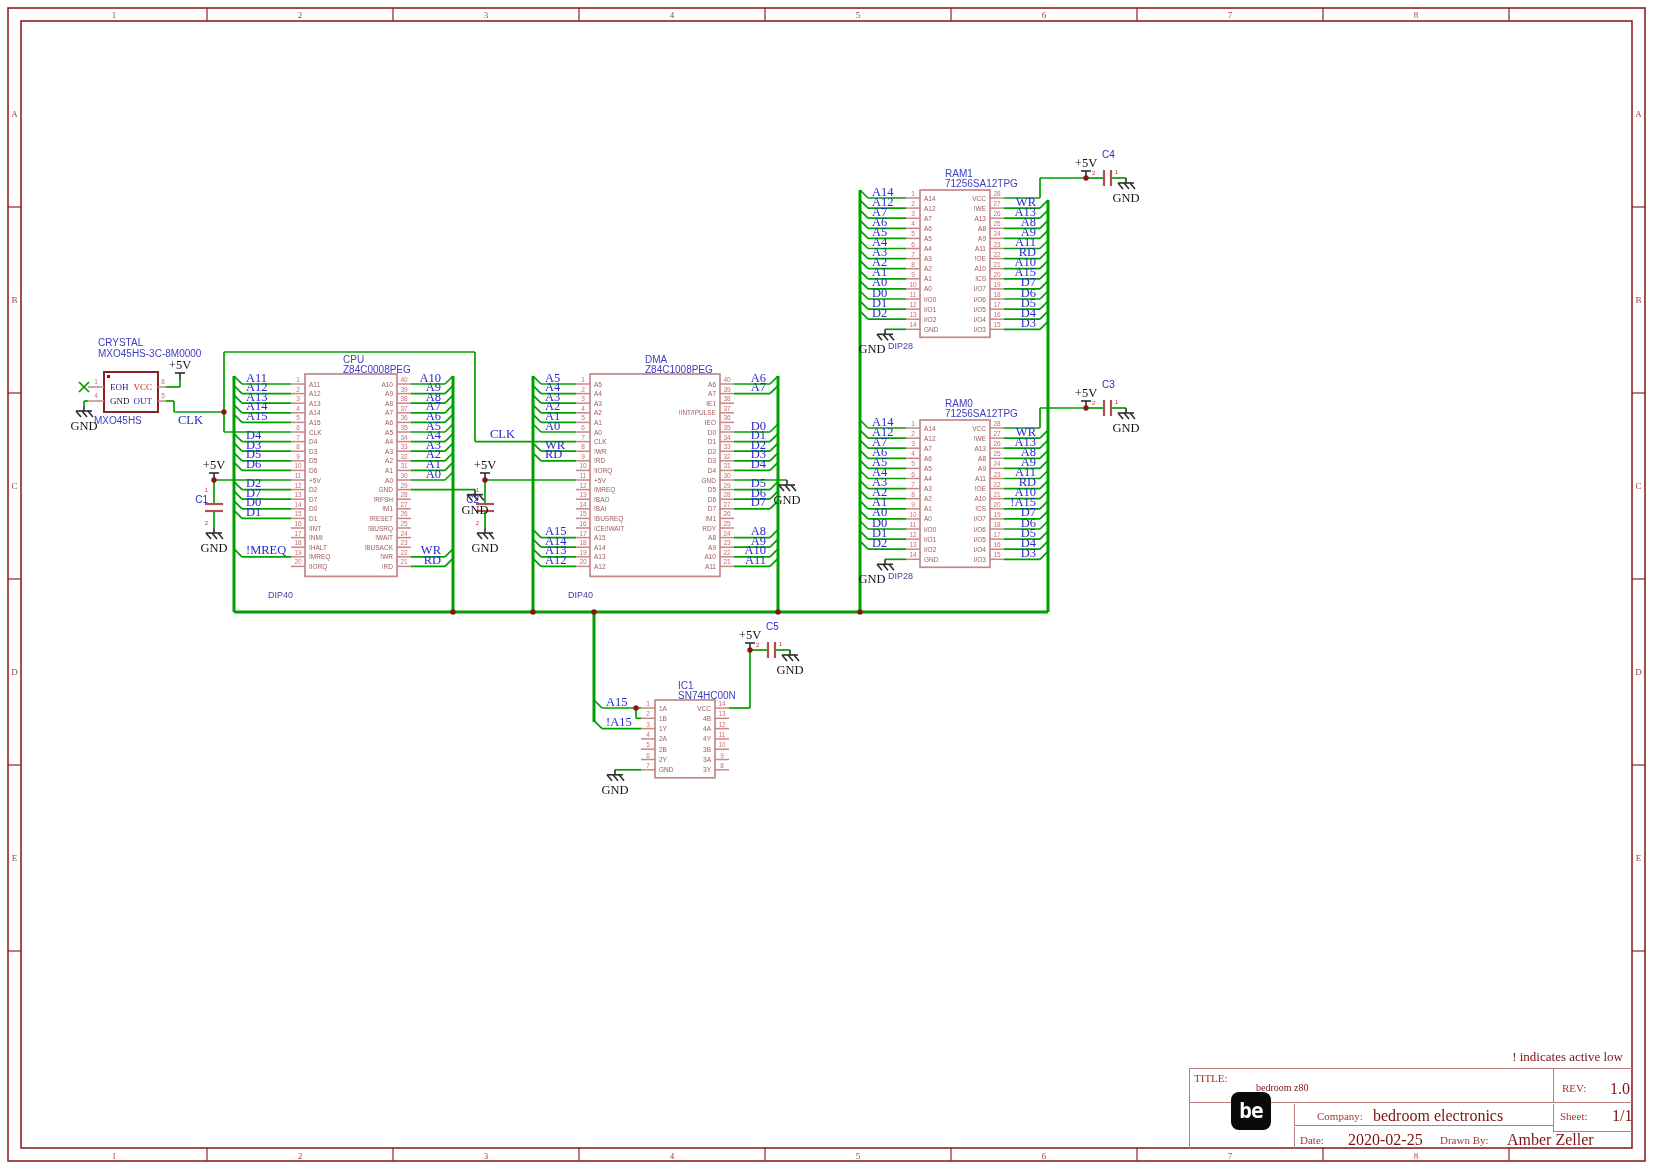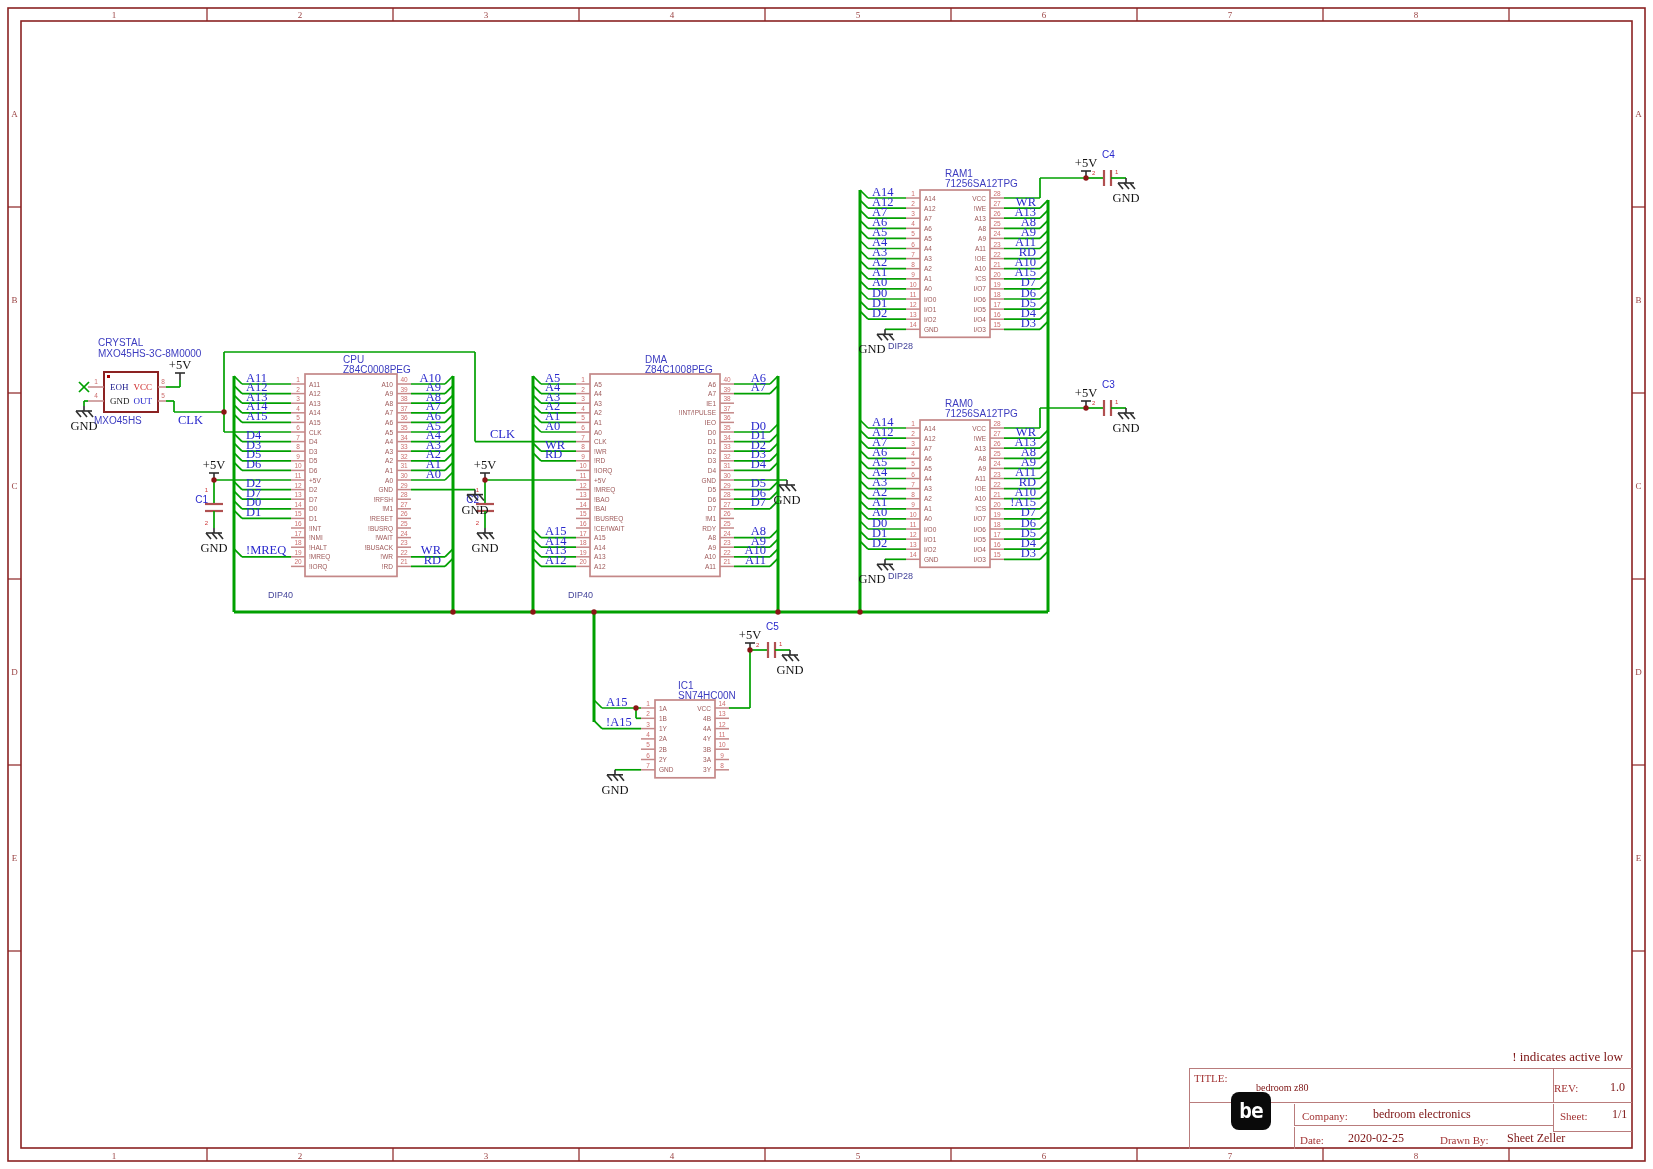--- a/index.html
+++ b/index.html
@@ -31,24 +31,24 @@
   .tb{position:absolute;left:1189px;top:1068px;width:442px;height:80px;
       border-left:1px solid #b97c7c;border-top:1px solid #b97c7c;color:#7c1212}
   .tb .cell{position:absolute;box-sizing:border-box}
   .c-title{left:0;top:0;width:363px;height:34px;border-bottom:1px solid #b97c7c}
   .c-rev{left:363px;top:0;width:79px;height:34px;border-left:1px solid #b97c7c;border-bottom:1px solid #b97c7c}
   .c-company{left:104px;top:35px;width:259px;height:22px;border-left:1px solid #b97c7c;border-bottom:1px solid #b97c7c}
   .c-sheet{left:363px;top:35px;width:79px;height:28px;border-left:1px solid #b97c7c;border-bottom:1px solid #b97c7c}
   .c-date{left:104px;top:58px;width:338px;height:22px;border-left:1px solid #b97c7c}
   .tb span{position:absolute;white-space:nowrap}
   .tbl{font-size:11px;color:#a33535}
-  .tbv{font-size:12px;color:#7c1212}
+  .tbv{font-size:16px;color:#7c1212}
   .lbl-title{left:4px;top:3px}   .val-title{left:66px;top:13px;font-size:10px}
-  .lbl-rev{left:0;top:13px}    .val-rev{left:56px;top:11px}
-  .lbl-company{left:7px;top:6px} .val-company{left:78px;top:3px}
+  .lbl-rev{left:8px;top:13px}    .val-rev{left:56px;top:11px}
+  .lbl-company{left:22px;top:6px} .val-company{left:78px;top:3px}
   .lbl-sheet{left:6px;top:6px}   .val-sheet{left:58px;top:3px}
   .lbl-date{left:5px;top:7px}    .val-date{left:53px;top:4px}
   .lbl-drawn{left:145px;top:7px} .val-drawn{left:212px;top:4px}
   .logo{position:absolute;left:41px;top:23px;width:40px;height:38px;background:#0a0a0a;
         color:#ffffff;border-radius:8px;display:flex;align-items:center;justify-content:center;
         font:bold 21px "DejaVu Sans Mono",monospace;letter-spacing:-1px}
   .note{position:absolute;left:1220px;top:1049px;width:403px;text-align:right;
         font-size:13px;color:#7c1212}
 </style>
 </head>
@@ -1117,17 +1117,17 @@
       <span class="tbv val-company">bedroom electronics</span>
     </div>
     <div class="cell c-sheet">
       <span class="tbl lbl-sheet">Sheet:</span>
       <span class="tbv val-sheet">1/1</span>
     </div>
     <div class="cell c-date">
       <span class="tbl lbl-date">Date:</span>
       <span class="tbv val-date">2020-02-25</span>
       <span class="tbl lbl-drawn">Drawn By:</span>
-      <span class="tbv val-drawn">Sheet Zeller</span>
+      <span class="tbv val-drawn">Amber Zeller</span>
     </div>
     <div class="logo">be</div>
   </div>
 </div>
 
 </body></html>

